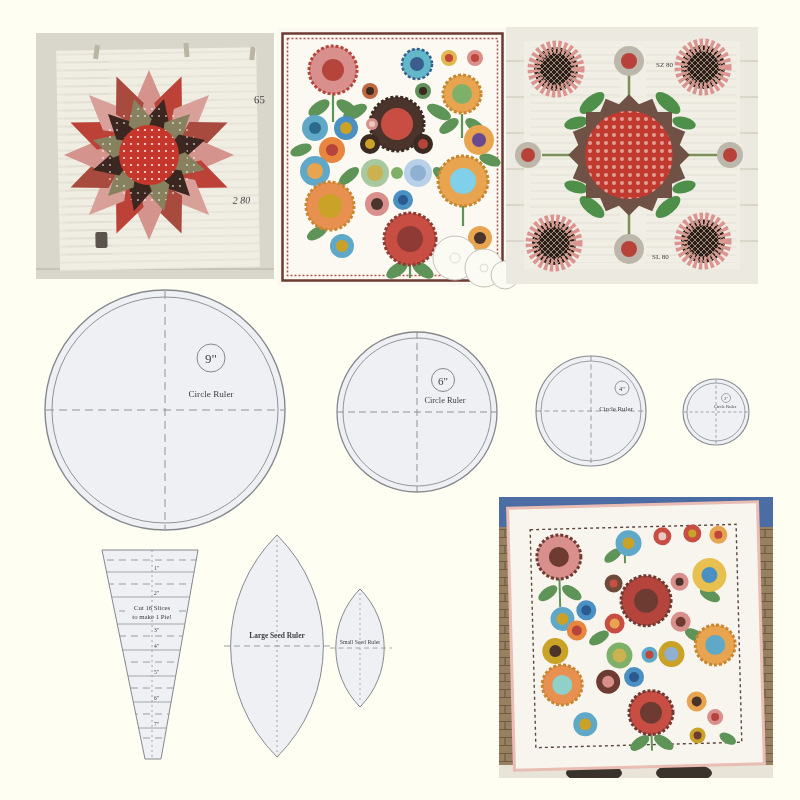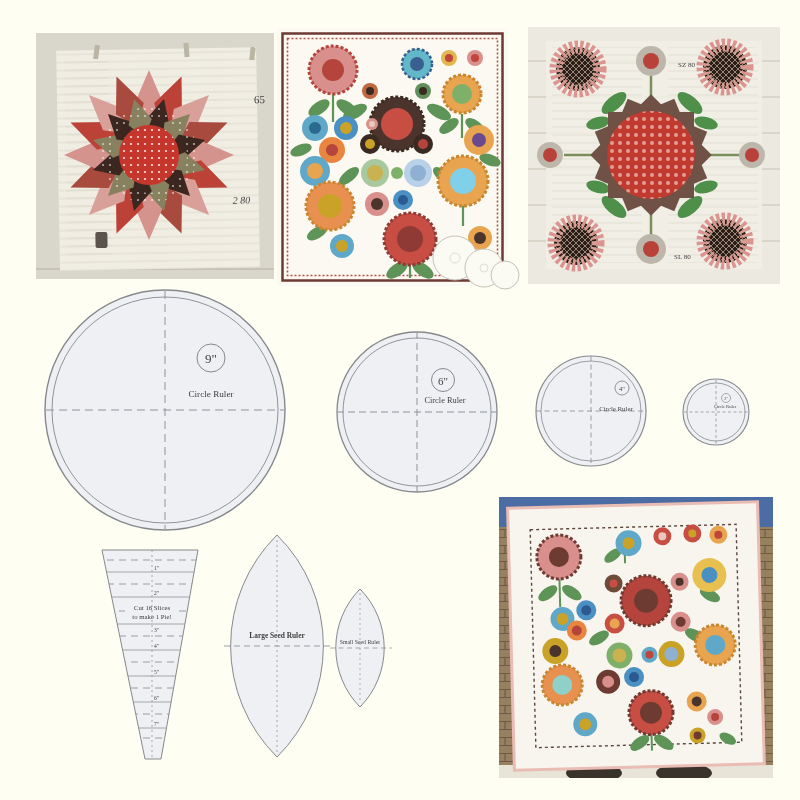--- a/index.html
+++ b/index.html
@@ -3,21 +3,21 @@
 <meta charset="utf-8">
 <style>
   html,body{margin:0;padding:0;}
   .canvas{position:relative;width:800px;height:800px;background:#FFFEF2;overflow:hidden;
           font-family:"Liberation Serif", serif;}
   .abs{position:absolute;}
   svg text{font-family:"Liberation Serif", serif;fill:#3f3f3f;}
   
   .photo1{left:27px;top:33px;width:238px;height:270px;padding-left:9px;}
   .photo2{left:277px;top:28px;width:231px;height:258px;}
-  .photo3{left:528px;top:27px;width:252px;height:257px;}
+  .photo3{left:506px;top:27px;width:252px;height:257px;}
   .circle9{left:42px;top:287px;width:246px;height:246px;}
   .circle6{left:334px;top:329px;width:166px;height:166px;}
   .circle4{left:534px;top:354px;width:114px;height:114px;}
   .circle2{left:682px;top:378px;width:68px;height:68px;}
   .wedge{left:95px;top:540px;width:115px;height:225px;}
   .lseed{left:228px;top:532px;width:100px;height:228px;font-weight:bold;}
   .sseed{left:333px;top:586px;width:56px;height:124px;}
   .photo4{left:499px;top:497px;width:274px;height:281px;}
   svg{display:block;}
 </style>

